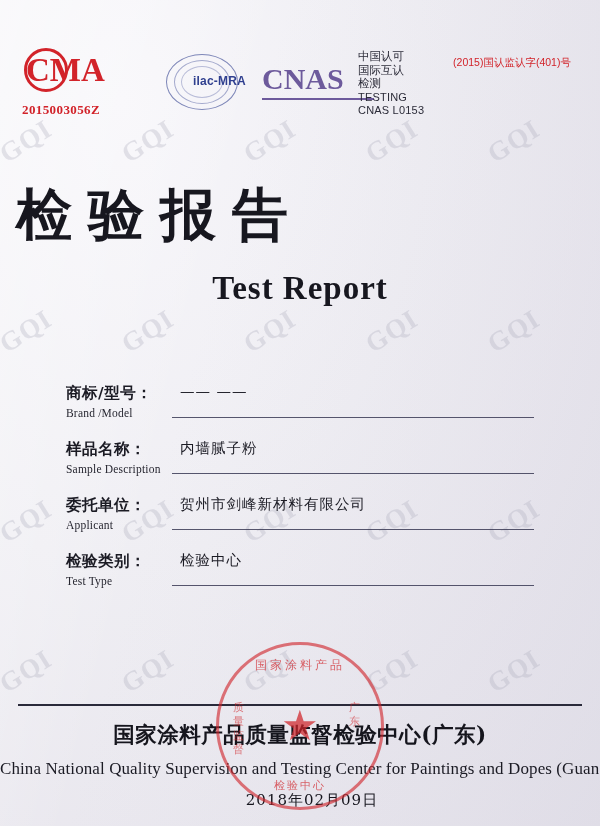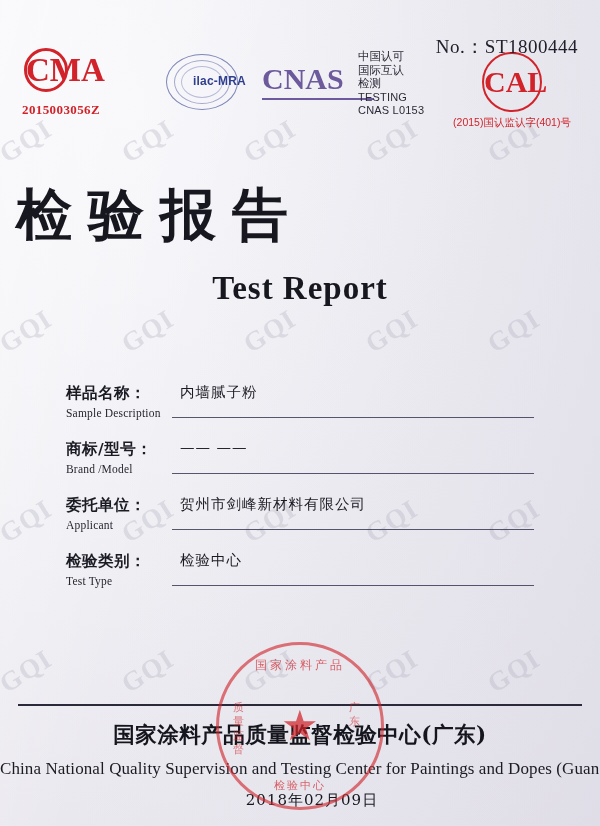--- a/index.html
+++ b/index.html
@@ -422,23 +422,20 @@
 
     <div class="wm" style="left:-2px;  top:656px;">GQI</div>
     <div class="wm" style="left:120px; top:656px;">GQI</div>
     <div class="wm" style="left:242px; top:656px;">GQI</div>
     <div class="wm" style="left:364px; top:656px;">GQI</div>
     <div class="wm" style="left:486px; top:656px;">GQI</div>
   </div>
 
   <div class="header">
 
-    <div class="report-no">
-      <span>No.：</span><span>ST1800444</span>
-    </div>
 
     <div class="cma">
       <div class="cma-box">
         <div class="cma-c-ring"></div>
         <div class="cma-text">CMA</div>
       </div>
       <div class="cma-num">2015003056Z</div>
     </div>
 
     <div class="ilac">
@@ -455,52 +452,49 @@
 
     <div class="cnas-cn">
       <div>中国认可</div>
       <div>国际互认</div>
       <div>检测</div>
       <div class="en">TESTING</div>
       <div class="en">CNAS L0153</div>
     </div>
 
     <div class="cal">
-      <div class="cal-ring">
-        <span>CAL</span>
-      </div>
       <div class="cal-num">(2015)国认监认字(401)号</div>
     </div>
   </div>
 
   <div class="title-cn">检验报告</div>
   <div class="title-en">Test Report</div>
 
   <div class="fields">
+
+    <div class="field">
+      <div class="field-labels">
+        <div class="label-cn">商标/型号：</div>
+        <div class="label-en">Brand /Model</div>
+      </div>
+      <div class="field-value">——     ——</div>
+      <div class="field-line"></div>
+    </div>
 
     <div class="field">
       <div class="field-labels">
         <div class="label-cn">样品名称：</div>
         <div class="label-en">Sample Description</div>
       </div>
       <div class="field-value">内墙腻子粉</div>
       <div class="field-line"></div>
     </div>
 
     <div class="field">
       <div class="field-labels">
-        <div class="label-cn">商标/型号：</div>
-        <div class="label-en">Brand /Model</div>
-      </div>
-      <div class="field-value">——     ——</div>
-      <div class="field-line"></div>
-    </div>
-
-    <div class="field">
-      <div class="field-labels">
         <div class="label-cn">委托单位：</div>
         <div class="label-en">Applicant</div>
       </div>
       <div class="field-value">贺州市剑峰新材料有限公司</div>
       <div class="field-line"></div>
     </div>
 
     <div class="field">
       <div class="field-labels">
         <div class="label-cn">检验类别：</div>

